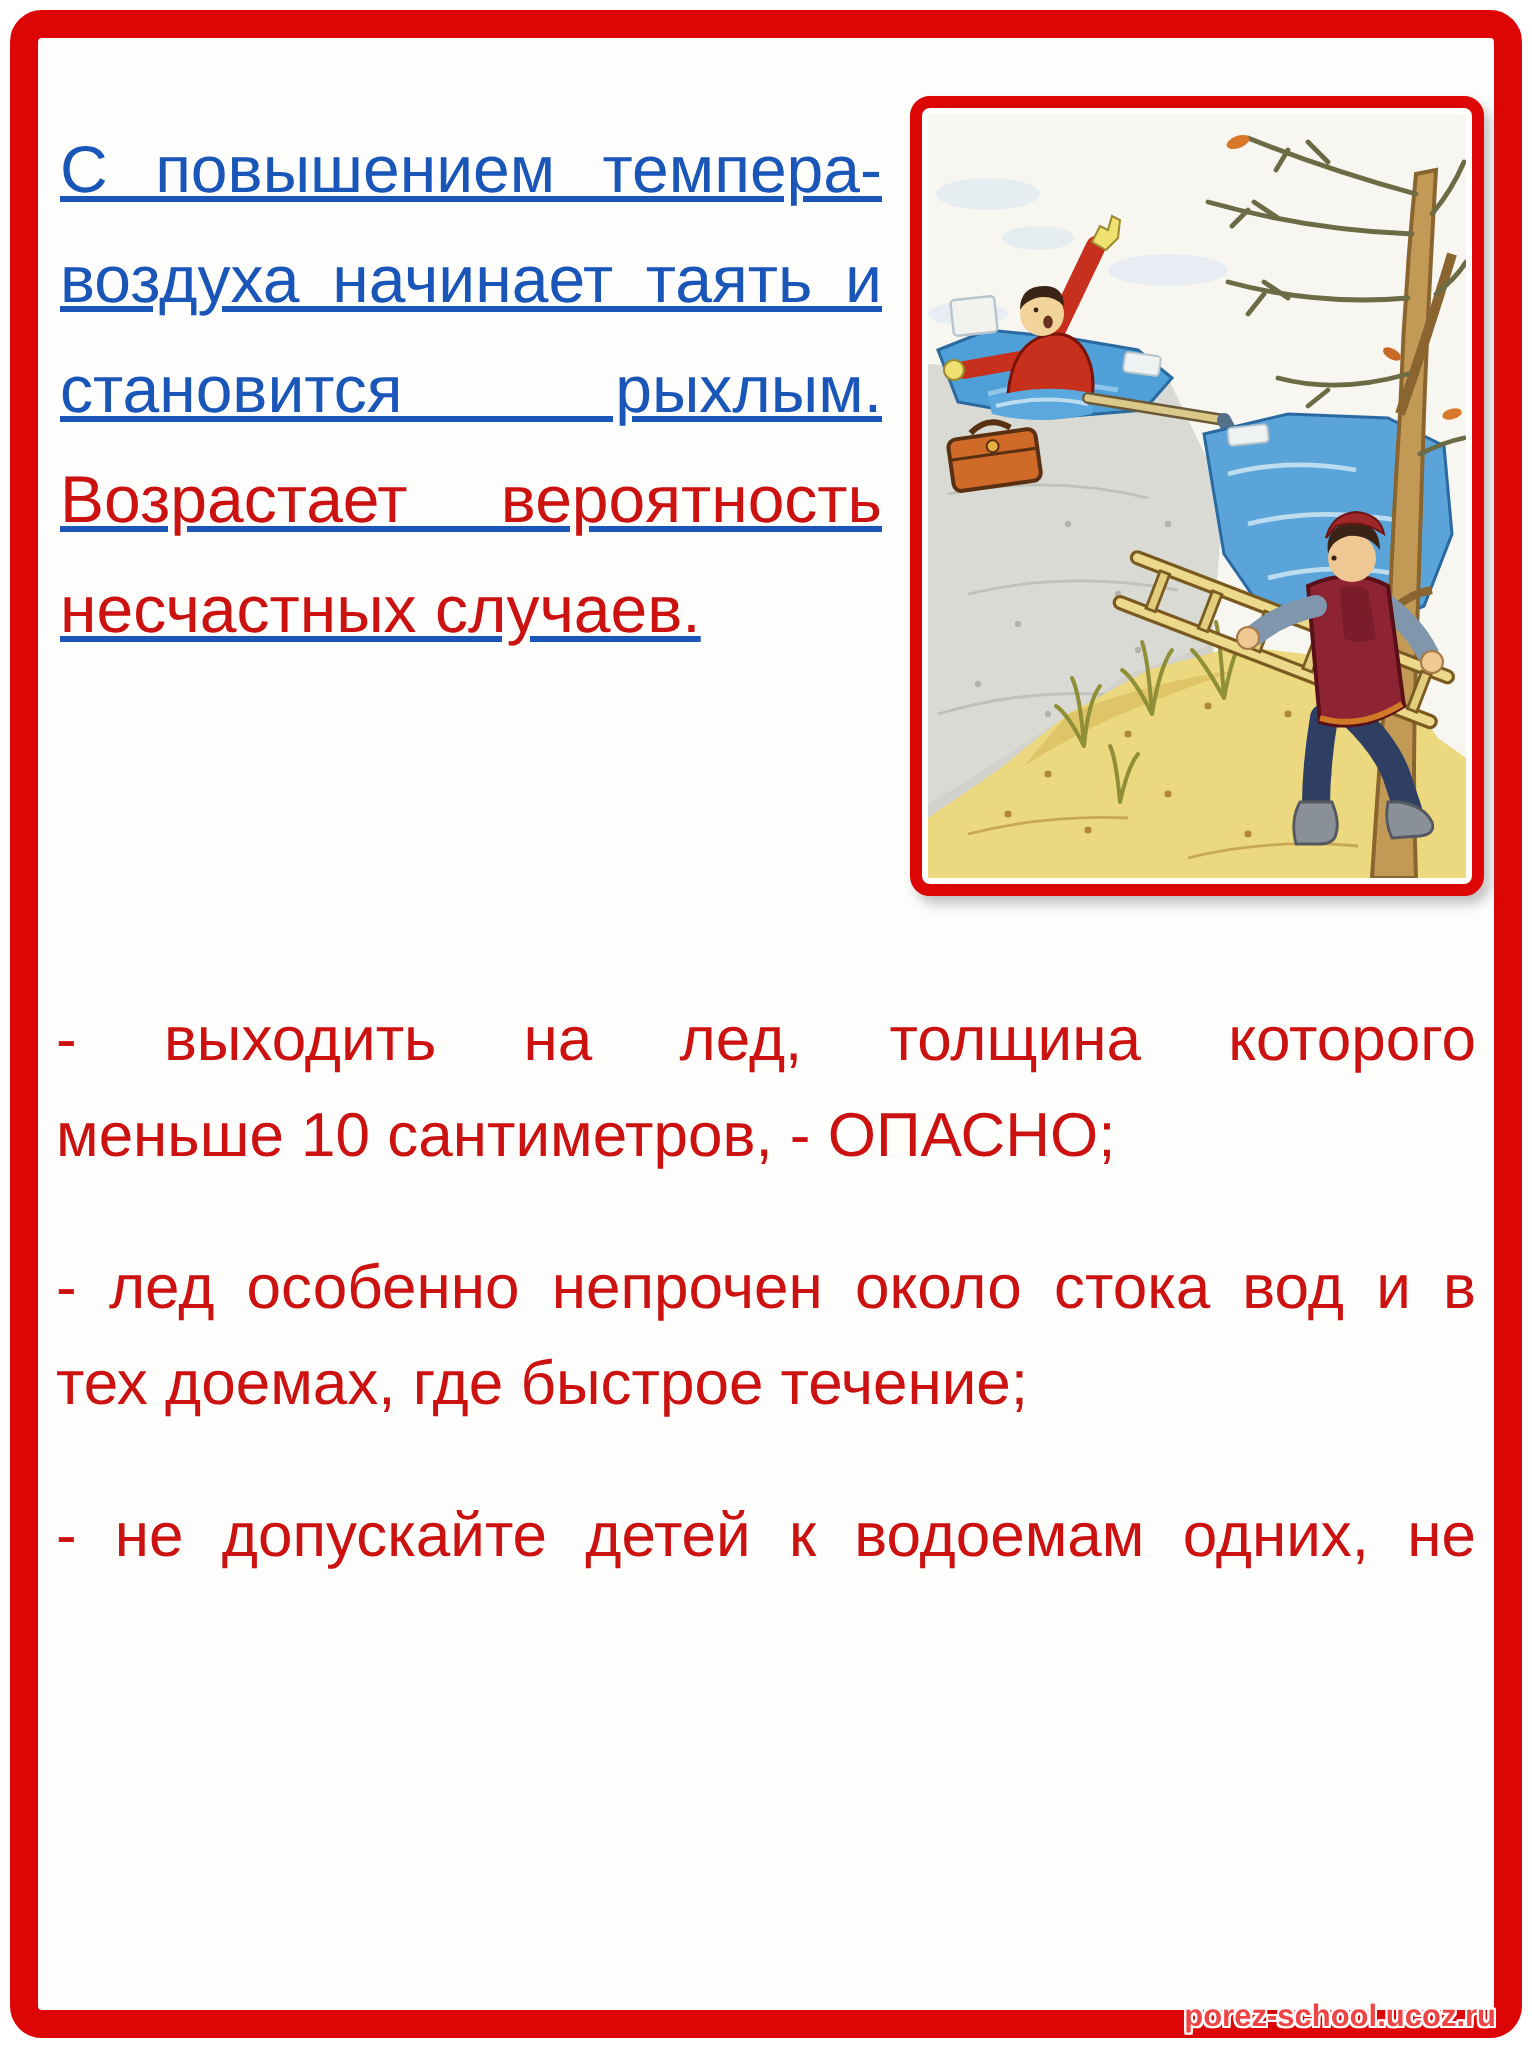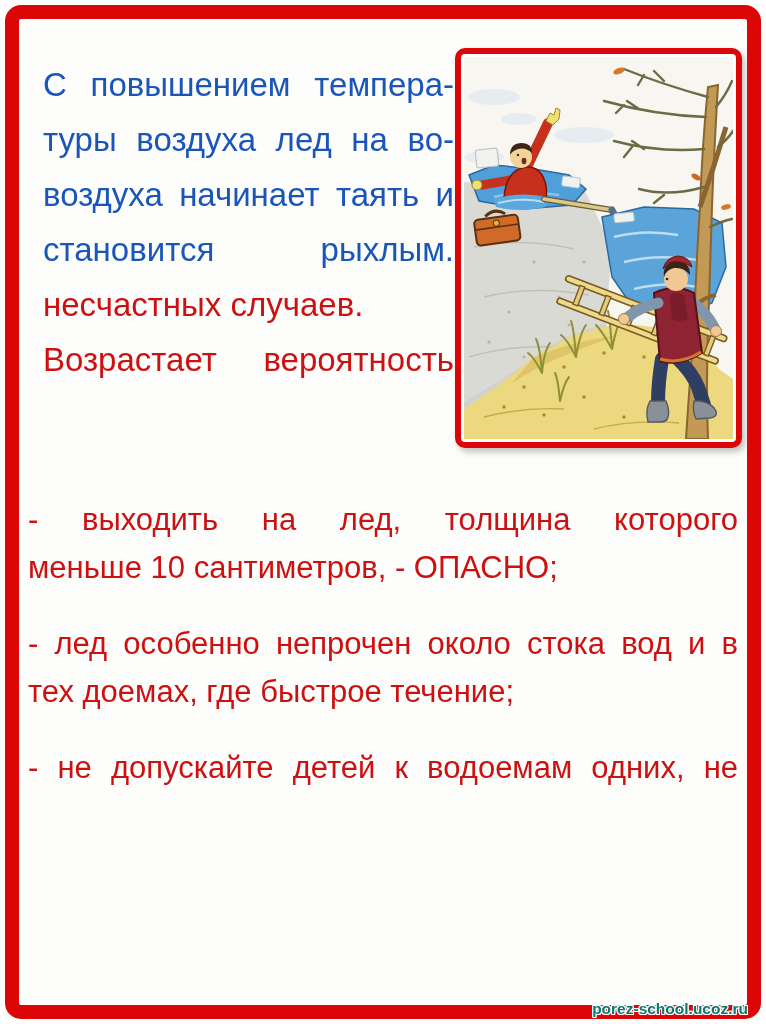--- a/index.html
+++ b/index.html
@@ -13,61 +13,60 @@
     position:relative;width:766px;height:1024px;background:#ffffff;
     font-family:"Liberation Sans",sans-serif;overflow:hidden;
   }
   .frame{
     position:absolute;top:5px;left:5px;right:5px;bottom:5px;
     border:14px solid var(--frame-red);border-radius:16px;
     background:var(--page-bg);box-sizing:border-box;
   }
   
   .intro{
-    position:absolute;left:43px;top:57px;width:411px;
-    font-size:33px;line-height:55px;color:var(--text-blue);
+    position:absolute;left:30px;top:57px;width:411px;
+    font-size:33px;line-height:55px;color:var(--text-blue);text-decoration:underline;
   }
   .intro .line{text-align:justify;}
   .jl{text-align:justify;text-align-last:justify;}
   .red{color:var(--text-red);}
   
   .illo-frame{
     position:absolute;left:455px;top:48px;width:287px;height:400px;
     border:6px solid var(--frame-red);border-radius:10px;background:#ffffff;
     padding:3px;box-sizing:border-box;box-shadow:3px 4px 6px rgba(120,120,120,.45);
   }
   .illo-frame svg{display:block;width:269px;height:382px;}
   
   .bullets{
     position:absolute;left:28px;right:28px;top:496px;
     font-size:31px;line-height:48px;color:var(--text-red);
   }
   .bullet{margin:0 0 28px 0;}
   
   .watermark{
     position:absolute;right:18px;bottom:6px;z-index:5;
-    font-size:15.5px;font-weight:bold;color:#0f766e;letter-spacing:0px;
+    font-size:15.5px;font-weight:bold;color:#ef4444;letter-spacing:0px;
     text-shadow:-1px -1px 0 #fff,1px -1px 0 #fff,-1px 1px 0 #fff,1px 1px 0 #fff,
                 0 -1px 0 #fff,0 1px 0 #fff,-1px 0 0 #fff,1px 0 0 #fff;
     padding-left:48px;
   }
 </style>
 </head>
 <body>
 
 <div class="poster">
   <div class="frame"></div>
 
   <div class="intro">
     <div class="line jl">С повышением темпера-</div>
-    <div class="line jl">туры воздуха лед на во-</div>
     <div class="line jl">воздуха начинает таять и</div>
     <div class="line jl">становится рыхлым.</div>
+    <div class="line jl red">Возрастает вероятность</div>
     <div class="line red">несчастных случаев.</div>
-    <div class="line jl red">Возрастает вероятность</div>
   </div>
 
   <div class="illo-frame">
     <svg viewBox="0 0 269 382">
 
       <rect x="0" y="0" width="269" height="382" fill="#f8f6f1"></rect>
       <g opacity="0.55">
         <ellipse cx="30" cy="40" rx="26" ry="8" fill="#d8e6f2"></ellipse>
         <ellipse cx="120" cy="78" rx="30" ry="8" fill="#d8e6f2"></ellipse>
         <ellipse cx="55" cy="62" rx="18" ry="6" fill="#d8e6f2"></ellipse>

